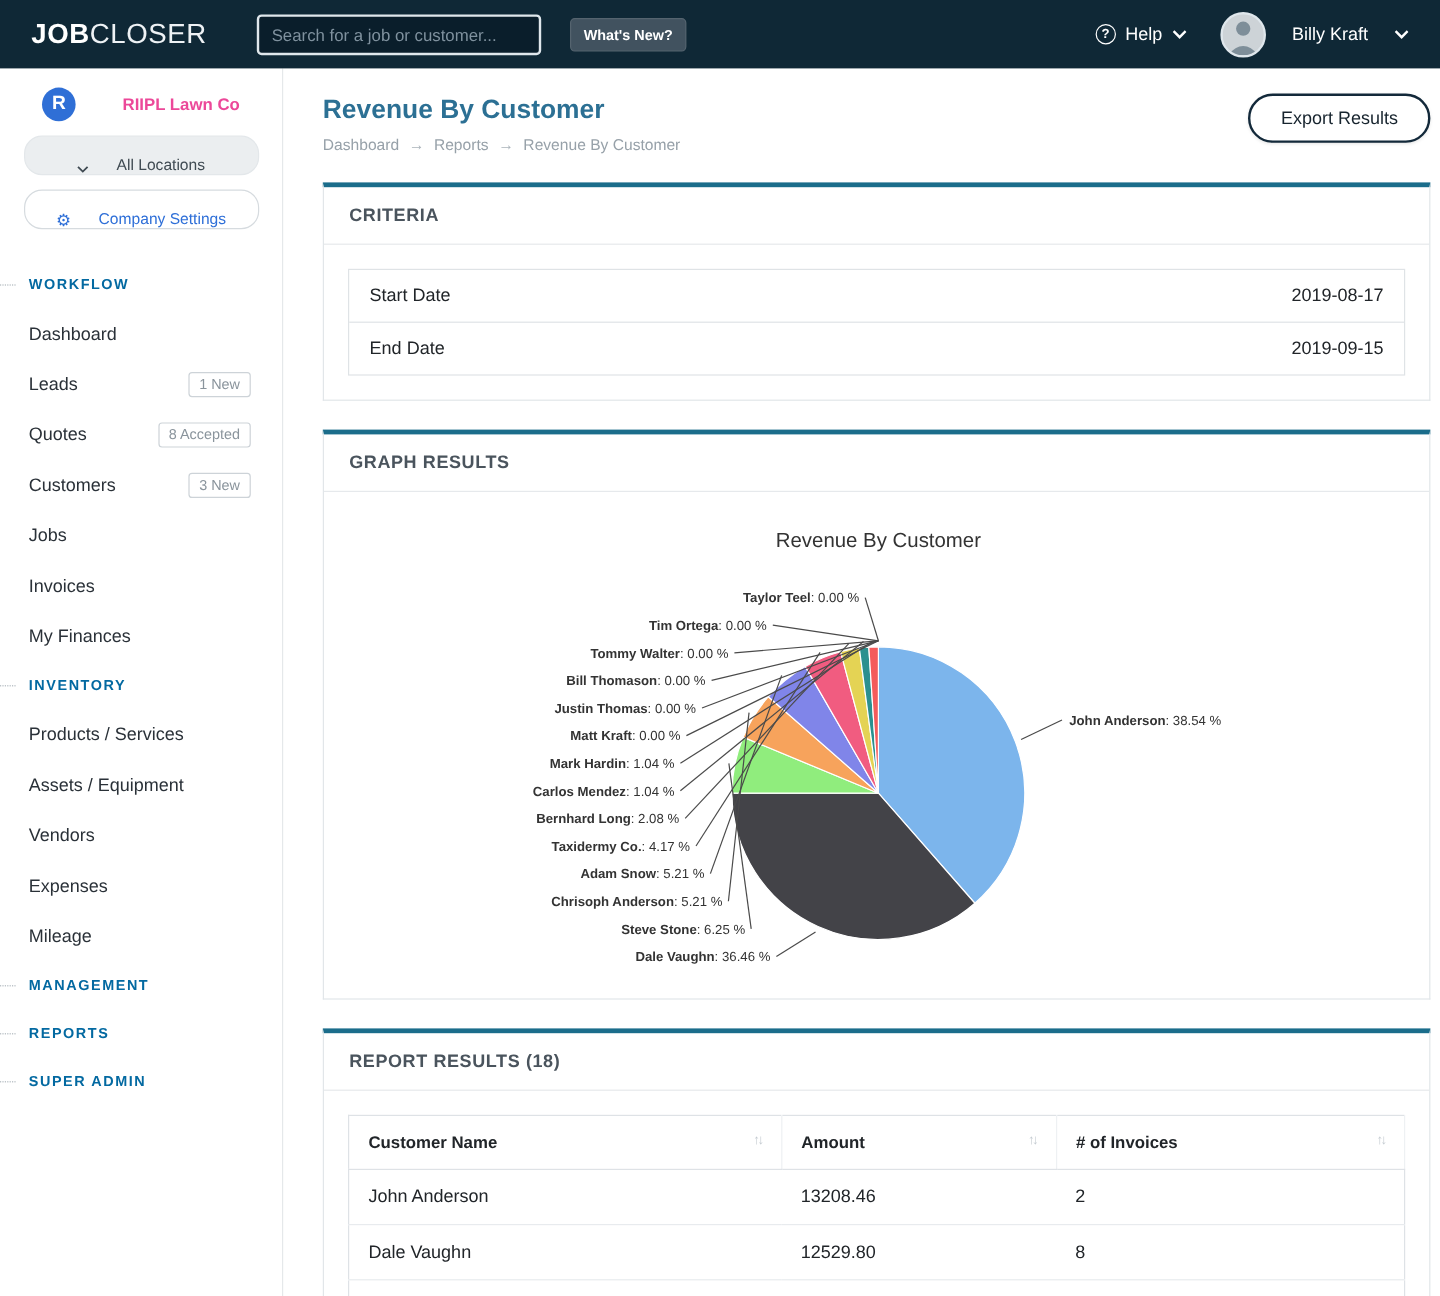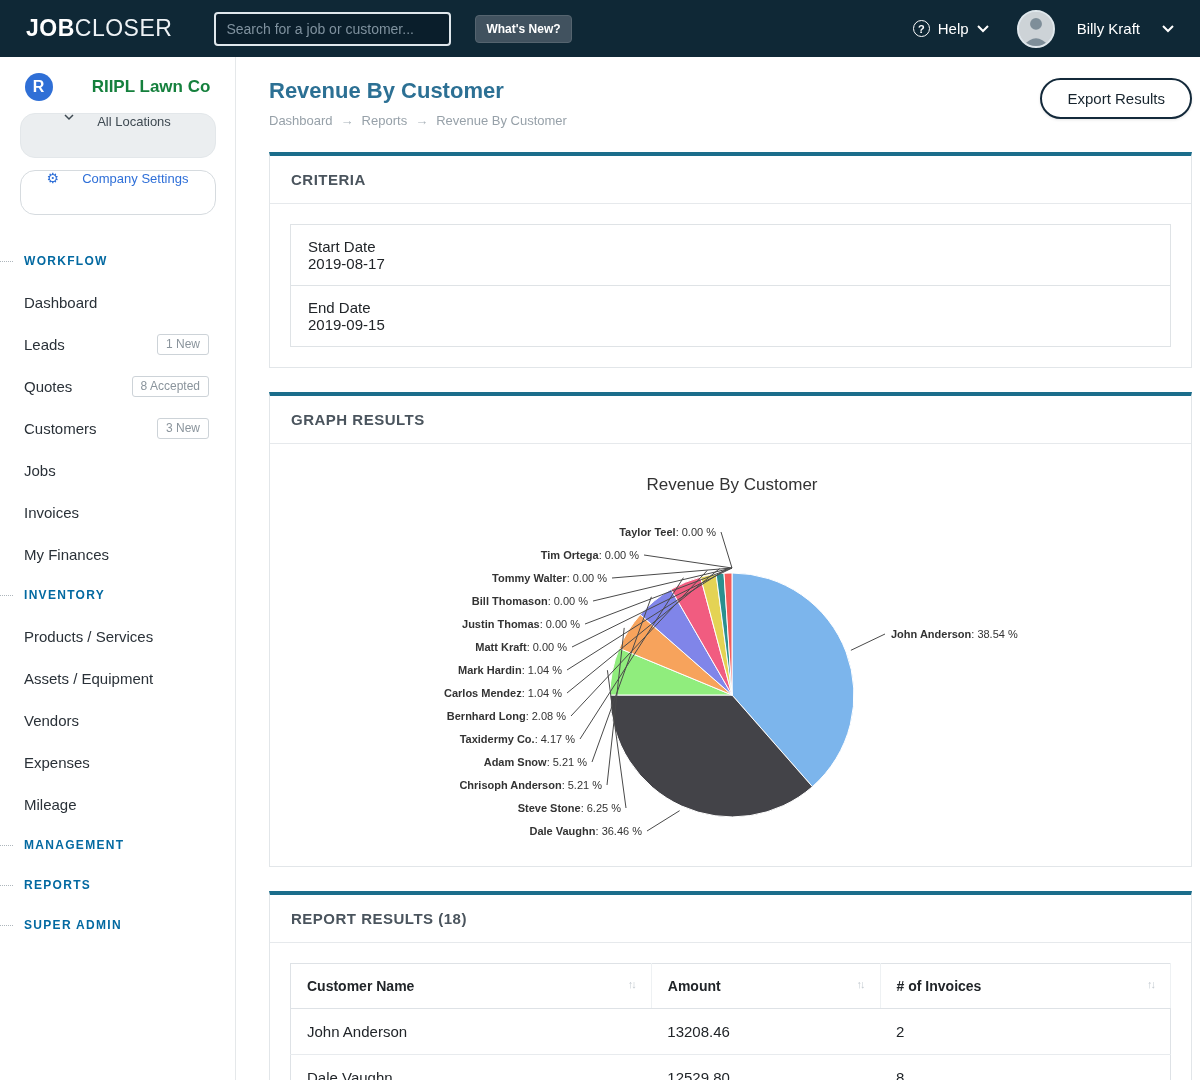--- a/index.html
+++ b/index.html
@@ -26,22 +26,22 @@
   .user-menu { display:flex; align-items:center; gap:22px; color:#fff; font-size:15px; cursor:pointer; }
   .avatar { width:38px; height:38px; border-radius:50%; border:2px solid #dfe7ec; overflow:hidden; background:#cfd4d8; }
   .chev { display:inline-block; }
 
   
   .sidebar { position:fixed; top:57px; left:0; width:236px; height:1023px; background:#ffffff;
     border-right:1px solid #e5e8ea; overflow:hidden; }
   .company-row { display:flex; align-items:center; justify-content:center; gap:10px; margin-top:16px; }
   .company-badge { width:28px; height:28px; border-radius:50%; background:#2f6fd6; color:#fff;
     font-weight:bold; font-size:16px; display:flex; align-items:center; justify-content:center; }
-  .company-name { font-size:17px; font-weight:bold; color:#15803d;margin-left:29px; }
-  .pill { display:flex; align-items:flex-start; justify-content:center; gap:23px; width:196px; height:45px;
+  .company-name { font-size:14px; font-weight:bold; color:#ec4899;margin-left:29px; }
+  .pill { display:flex; align-items:flex-end; justify-content:center; gap:23px; width:196px; height:33px;
     margin:12px auto 0; border-radius:15px; font-size:13px; cursor:pointer;
     font-family:"Liberation Sans", sans-serif; }
   .locations { background:#ebeef0; border:1px solid #e3e7ea; color:#3f4a52; }
   .settings { background:#fff; border:1px solid #d6dbdf; color:#2e6fd8; }
   .gear { font-size:14px; line-height:1; }
   .side-nav { margin-top:26px; }
   .side-header { display:flex; align-items:center; height:40px; font-size:12px; font-weight:bold;
     letter-spacing:1.3px; color:#0369a1; text-transform:uppercase; }
   .side-header::before { content:""; width:13px; border-top:1px dotted #aeb6bc; margin-right:11px; }
   .side-item { display:flex; align-items:center; height:42px; padding-left:24px; font-size:15px;
@@ -60,21 +60,21 @@
   .export-btn { margin-left:auto; background:#fff; border:2px solid #13293a; border-radius:22px;
     padding:10px 25px; font-size:15px; color:#17242e; cursor:pointer; box-shadow:0 1px 3px rgba(0,0,0,.1);
     font-family:"Liberation Sans", sans-serif; }
 
   .card { margin-top:24px; border:1px solid #e2e6e9; border-top:4px solid #1b6d8b; background:#fff; }
   .card-header { padding:15px 21px; font-size:15px; font-weight:bold; color:#4a545d;
     letter-spacing:.5px; border-bottom:1px solid #e6e9ec; text-transform:uppercase; }
   .card-body { padding:20px; }
 
   .crit-box { border:1px solid #dfe3e6; }
-  .crit-row { display:flex; justify-content:space-between; padding:13px 17px; font-size:15px; color:#212529;flex-direction:column; }
+  .crit-row { display:flex; justify-content:space-between; padding:13px 17px; font-size:15px; color:#212529; }
   .crit-row + .crit-row { border-top:1px solid #dfe3e6; }
 
   .graph-body { padding:14px 0 4px; }
   #pie-svg { display:block; margin:0 auto; }
 
   .report-body { padding:20px; }
   table.report { width:100%; border-collapse:collapse; border:1px solid #dee2e6; font-size:15px; }
   table.report th { text-align:left; font-size:14px; font-weight:bold; color:#212529;
     padding:14px 16px; border-bottom:1px solid #dee2e6; border-right:1px solid #eef1f3; cursor:pointer; }
   table.report th:nth-child(1){ width:41%; } table.report th:nth-child(2){ width:26%; }

